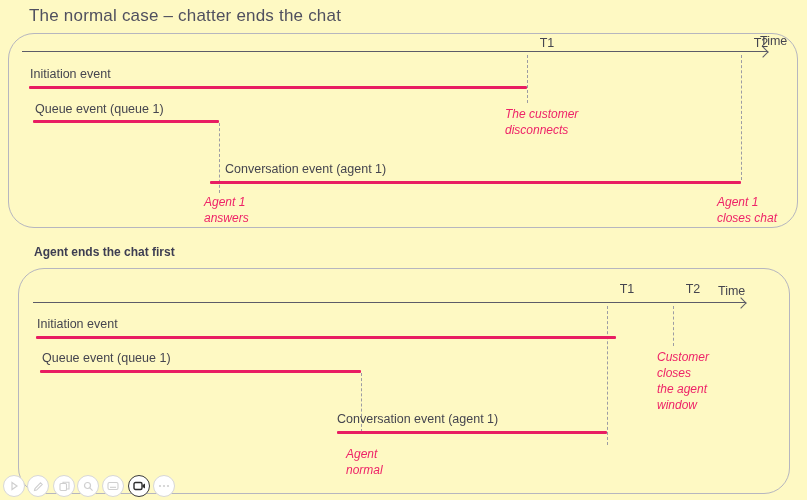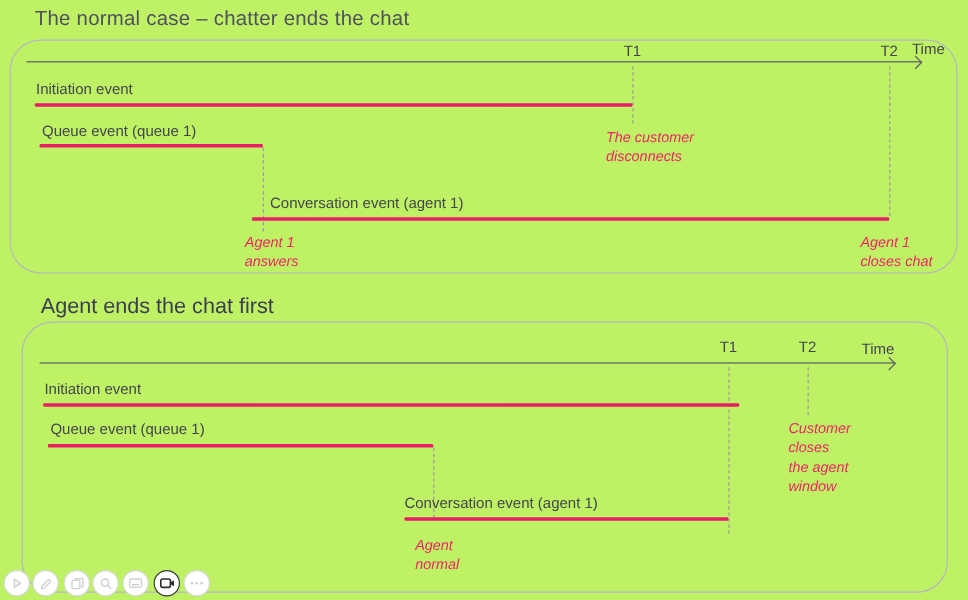--- a/index.html
+++ b/index.html
@@ -1,32 +1,32 @@
 <!DOCTYPE html>
 <html><head>
 <meta charset="utf-8">
 <style>
   * { margin:0; padding:0; box-sizing:border-box; }
   html,body { background:#fff; }
   .canvas {
     position:relative; width:807px; height:500px; overflow:hidden;
-    font-family:"Liberation Sans", sans-serif; background:#bef264;padding-left:16px;
+    font-family:"Liberation Sans", sans-serif; background:#fef9c3;padding-left:16px;
   }
   .panel {
     position:absolute; border:1.4px solid #b6b6bf; border-radius:26px; background:transparent;
   }
   .page-title { position:absolute; color:#50505f; font-size:17px; letter-spacing:.2px; }
-  .section-heading { position:absolute; color:#3d3d52; font-size:18px; font-weight:normal; }
+  .section-heading { position:absolute; color:#3d3d52; font-size:12px; font-weight:bold; }
   .timeline { position:absolute; height:0; border-top:1.6px solid #5c5c68; }
   .arrowhead {
     position:absolute; width:8px; height:8px;
     border-top:1.6px solid #5c5c68; border-right:1.6px solid #5c5c68;
     transform:rotate(45deg);
   }
-  .tick-label { position:absolute; color:#45454f; font-size:12.5px; text-align:center; width:28px; }
+  .tick-label { position:absolute; color:#45454f; font-size:12.5px; text-align:center; width:28px;margin-left:20px; }
   .time-label { position:absolute; color:#45454f; font-size:12.5px; }
   .vdash { position:absolute; width:0; border-left:1.4px dashed #9c9ca4; }
   .event-label { position:absolute; color:#45454f; font-size:12.5px; white-space:nowrap; }
   .event-line { position:absolute; height:2.6px; background:#e81d62; border-radius:1px; }
   .ann {
     position:absolute; color:#ee2368; font-size:12px; font-style:italic;
     line-height:16px; white-space:pre-line;
   }
   .toolbar { position:absolute; left:0; top:473px; height:27px; z-index:5; }
   .tb-btn {

